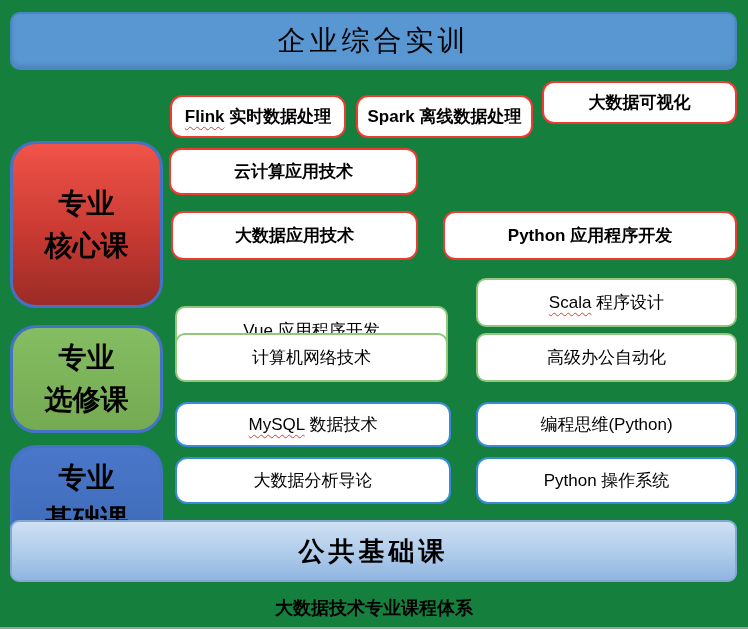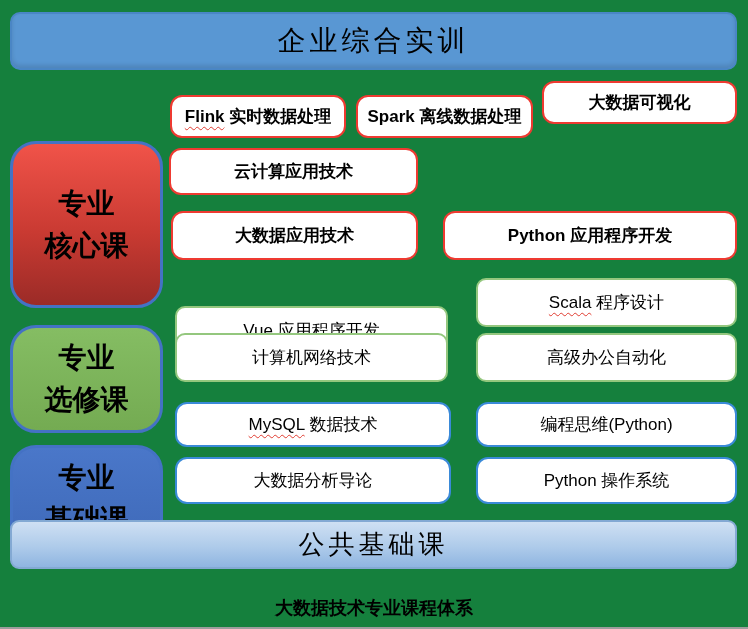--- a/index.html
+++ b/index.html
@@ -12,23 +12,23 @@
     position:absolute;display:flex;align-items:center;justify-content:center;
     font-family:"Liberation Serif","DejaVu Serif",serif;
     font-size:28px;letter-spacing:4px;color:#000;box-sizing:border-box;
   }
   .banner-top{
     left:10px;top:12px;width:727px;height:58px;
     background:#5997D3;border:2px solid #4A86C5;border-radius:10px;
     box-shadow:inset 0 -3px 4px rgba(0,0,0,.12);
   }
   .banner-bottom{
-    left:10px;top:520px;width:727px;height:49px;
+    left:10px;top:520px;width:727px;height:62px;
     background:linear-gradient(180deg,#CFE0F3 0%,#AECBEA 55%,#8FB5E1 100%);
-    border:2px solid #83A9D3;border-radius:9px;font-size:26px;
+    border:2px solid #83A9D3;border-radius:9px;font-size:26px;font-weight:bold;
   }
   
   .label-box{
     position:absolute;left:10px;width:153px;box-sizing:border-box;
     border:3px solid #4472C4;border-radius:26px;
     display:flex;flex-direction:column;align-items:center;justify-content:center;
     font-weight:bold;font-size:28px;line-height:1.5;color:#000;text-align:center;margin-top:48px;
   }
   .label-core{top:93px;height:167px;background:linear-gradient(180deg,#F05349 0%,#C93A32 55%,#9B2B27 100%);}
   .label-elective{top:277px;height:108px;background:linear-gradient(180deg,#85BD63 0%,#74AB52 100%);}

